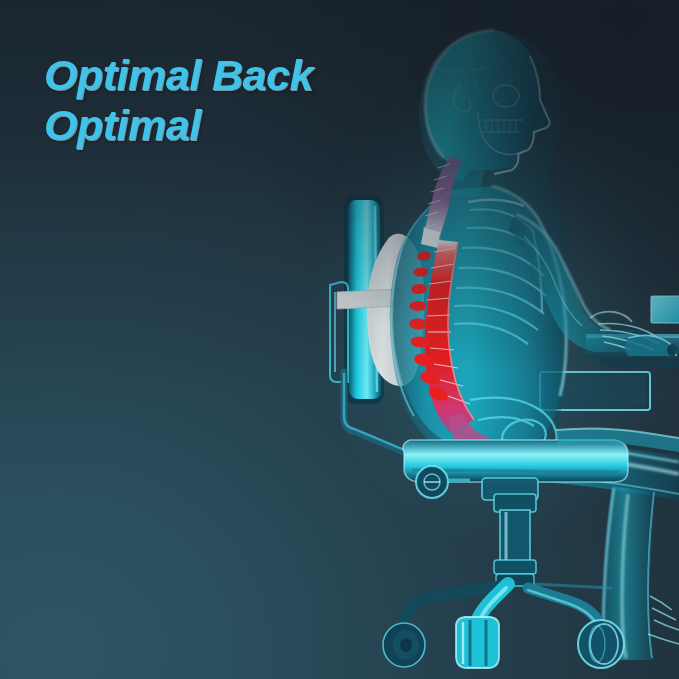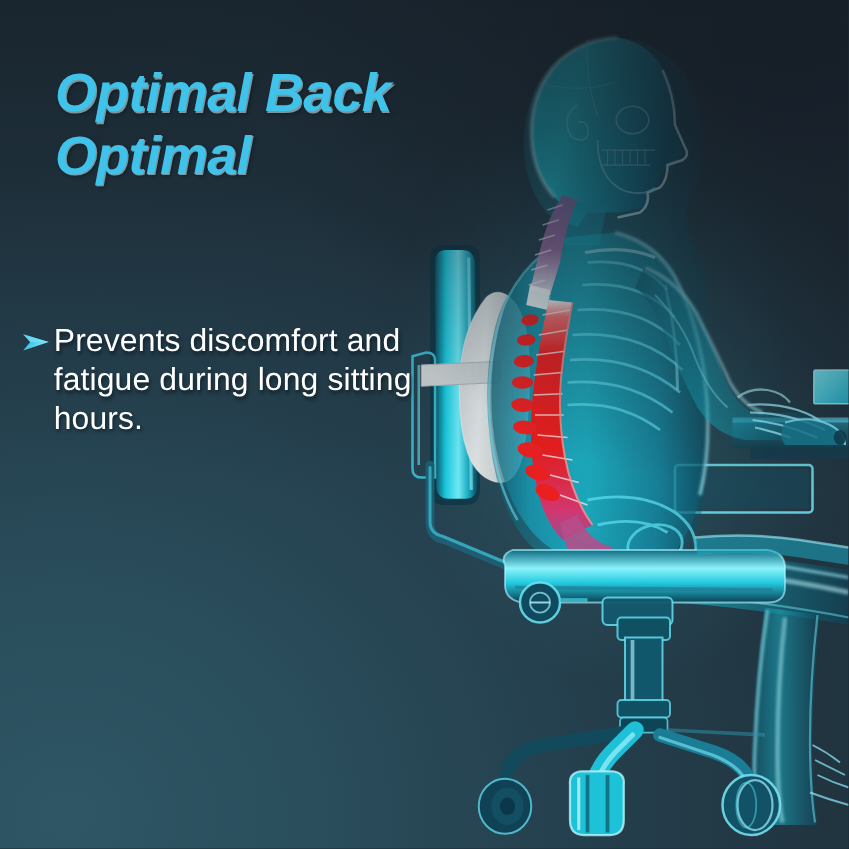--- a/index.html
+++ b/index.html
@@ -478,34 +478,18 @@
   <div class="bg-darken-tr"></div>
   <div class="bg-darken-top"></div>
   <div class="bg-vignette"></div>
 
   <div class="text-layer">
 
     <h1 class="title"><span>Optimal Back</span><br><span>Optimal</span></h1>
 
     <ul class="bullets">
 
-      <li class="bullet">
-        <span class="bullet-arrow">
-          <svg width="24" height="18" viewBox="0 0 24 18" xmlns="http://www.w3.org/2000/svg">
-            <defs>
-              <linearGradient id="arrG1" x1="0" y1="0" x2="1" y2="0.5">
-                <stop offset="0%" stop-color="#2f9fc4"></stop>
-                <stop offset="55%" stop-color="#4ecfee"></stop>
-                <stop offset="100%" stop-color="#8ae9fb"></stop>
-              </linearGradient>
-            </defs>
-            <path d="M1.5,2.4 L22,8.6 L1.5,15.4 L7.2,8.6 Z" fill="url(#arrG1)"></path>
-            <path d="M1.5,2.4 L22,8.6 L7.2,8.6 Z" fill="#73e1f7" opacity=".75"></path>
-          </svg>
-        </span>
-        <span class="bullet-text">Prevents discomfort and fatigue during long sitting hours.</span>
-      </li>
 
 
     </ul>
   </div>
 
 </div>
 
 </body></html>

